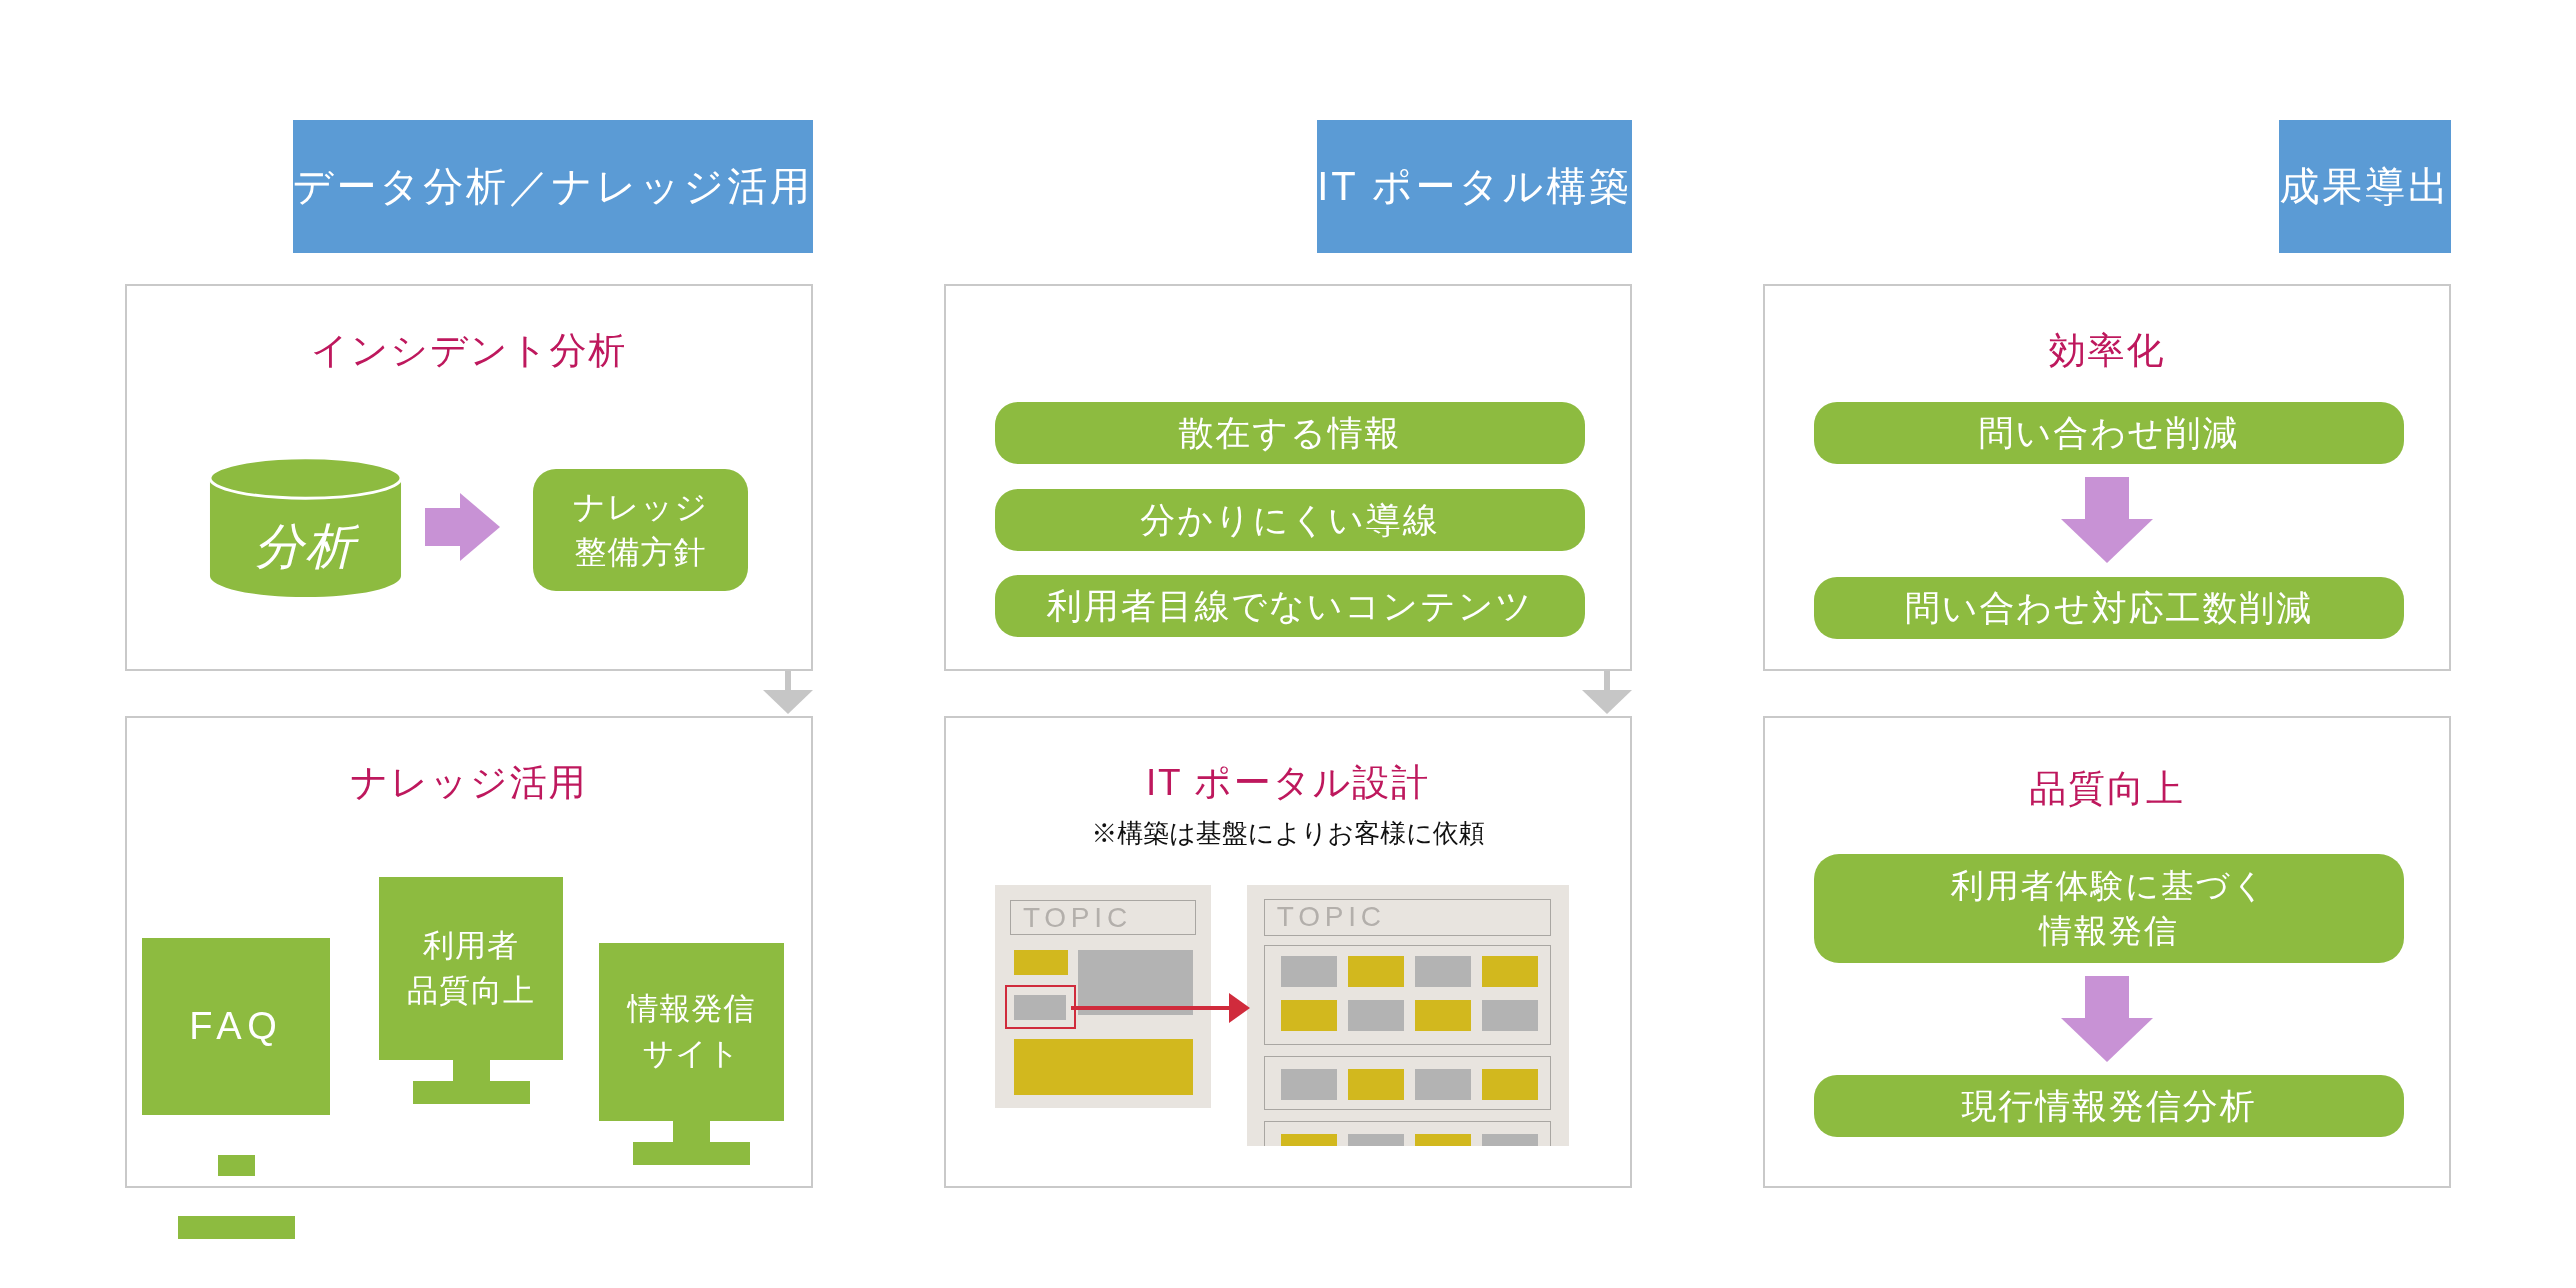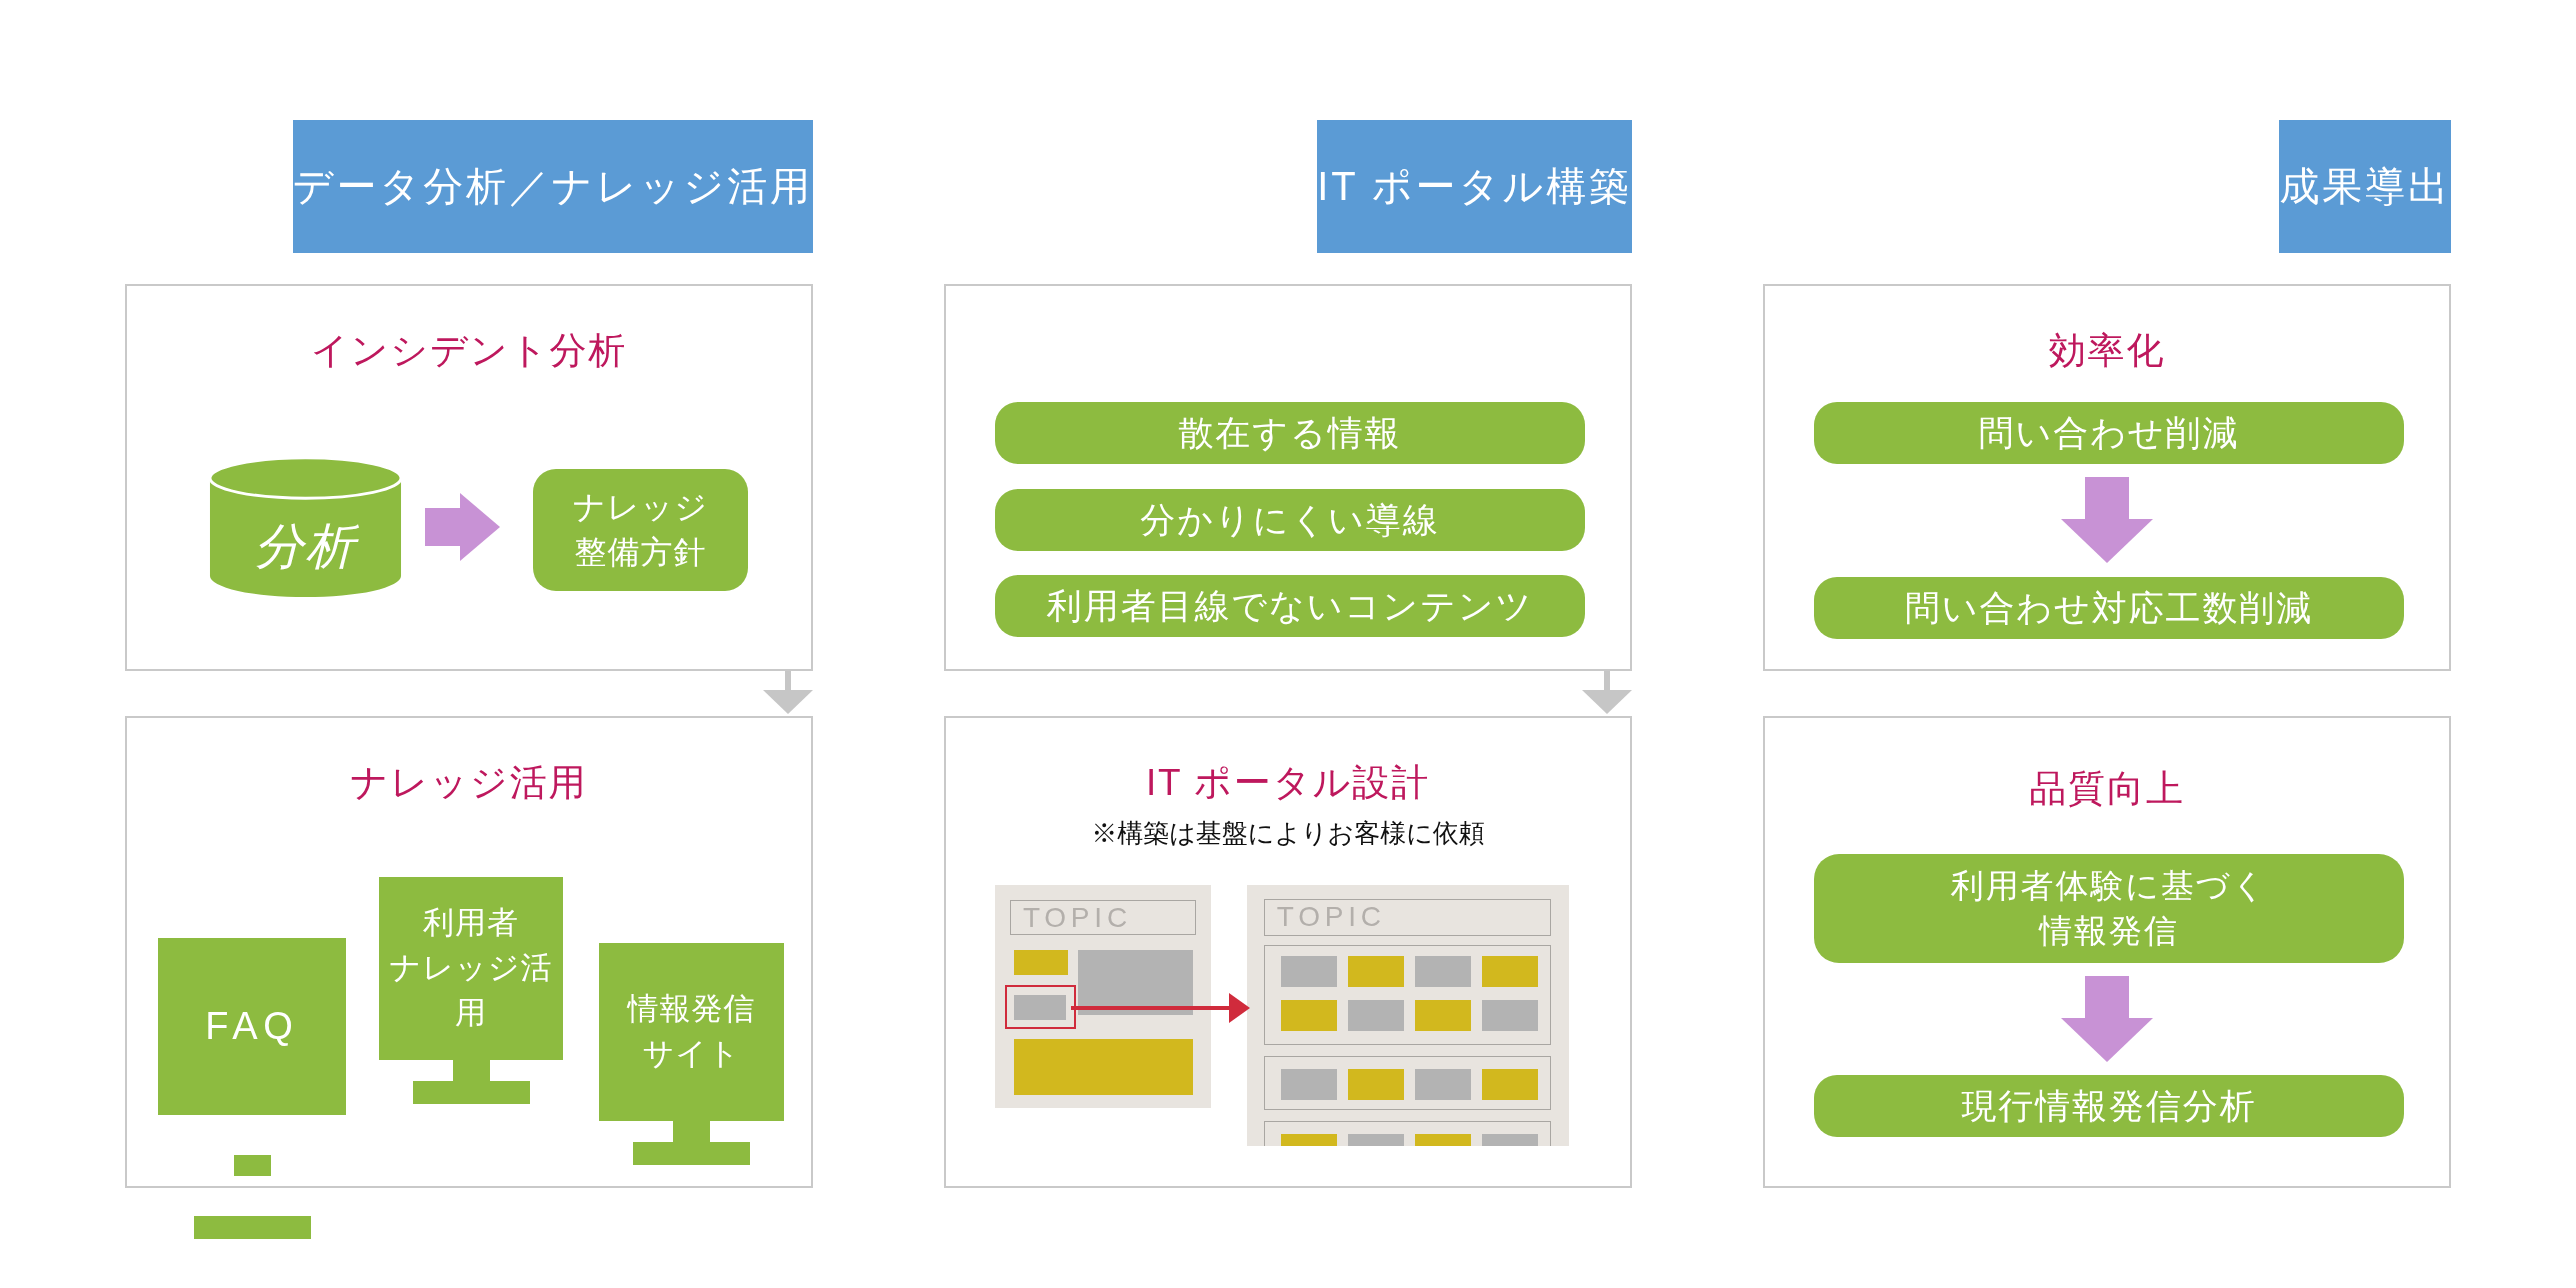--- a/index.html
+++ b/index.html
@@ -70,21 +70,21 @@
   }
 
   
   .monitor { position: absolute; display: flex; flex-direction: column; align-items: center; }
   .monitor .screen {
     background: #8dbb40; color: #ffffff; display: flex; align-items: center; justify-content: center;
     text-align: center; white-space: pre-line; line-height: 1.45; font-size: 31px; letter-spacing: 1px;
   }
   .monitor .neck { width: 37px; height: 21px; background: #8dbb40; }
   .monitor .base { width: 117px; height: 23px; background: #8dbb40; }
-  .monitor.m1 { left: 31px; top: 220px; gap: 40px; }
+  .monitor.m1 { left: 15px; top: 220px; gap: 40px; }
   .monitor.m1 .screen { width: 188px; height: 177px; font-size: 38px; letter-spacing: 5.8px; }
   .monitor.m2 { left: 252px; top: 159px; }
   .monitor.m2 .screen { width: 184px; height: 183px; }
   .monitor.m3 { left: 472px; top: 225px; }
   .monitor.m3 .screen { width: 185px; height: 178px; }
 
   
   .wf-panel { position: absolute; background: #e8e4df; }
   .wf-left { left: 49px; top: 167px; width: 216px; height: 223px; }
   .wf-right { left: 301px; top: 167px; width: 322px; height: 261px; overflow: hidden; }
@@ -142,21 +142,21 @@
 
     <div class="card h2">
       <div class="card-title">ナレッジ活用</div>
       <div class="monitor m1">
         <div class="screen">FAQ</div>
         <div class="neck"></div>
         <div class="base"></div>
       </div>
       <div class="monitor m2">
         <div class="screen">利用者
-ナレッジ活用</div>
+品質向上</div>
         <div class="neck"></div>
         <div class="base"></div>
       </div>
       <div class="monitor m3">
         <div class="screen">情報発信
 サイト</div>
         <div class="neck"></div>
         <div class="base"></div>
       </div>
     </div>

